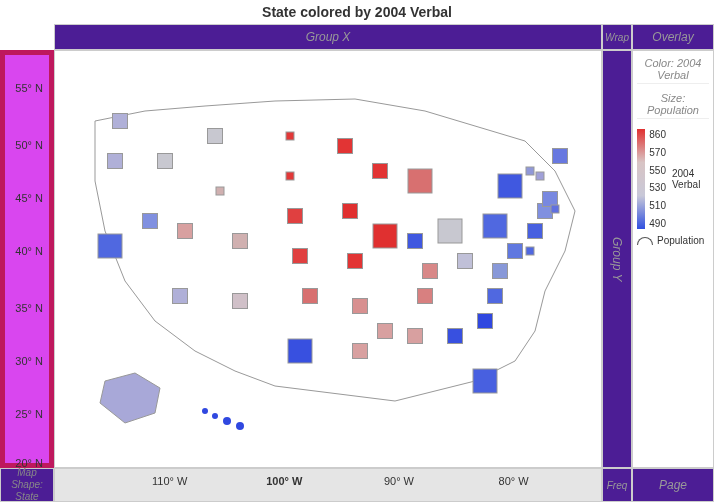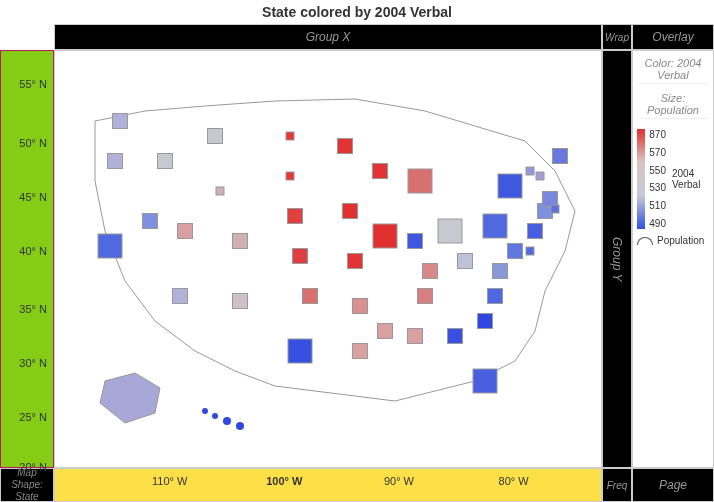--- a/index.html
+++ b/index.html
@@ -1,29 +1,29 @@
 <!DOCTYPE html>
 <html><head>
 <meta charset="utf-8">
 <style>
 *{box-sizing:border-box;margin:0;padding:0}
 body{font-family:Arial,Helvetica,sans-serif;font-size:12px;color:#333;background:#fff;width:714px;height:502px;position:relative}
 .title{text-align:center;font-weight:bold;font-size:14px;padding:4px 0}
 .grid{display:grid;grid-template-columns:54px 548px 30px 82px;grid-template-rows:26px 418px 34px;position:absolute;top:24px;left:0}
-.cell{border:1px solid #ccc;display:flex;align-items:center;justify-content:center;background:#000000}
+.cell{border:1px solid #ccc;display:flex;align-items:center;justify-content:center;background:#4c1d95}
 .drop{color:#999;font-style:italic;font-size:12px}
 .groupx{grid-column:2;grid-row:1}
 .wrap{grid-column:3;grid-row:1;font-size:10px}
 .overlay{grid-column:4;grid-row:1}
-.yaxis{grid-column:1;grid-row:2;border:1px solid #be185d;position:relative;background:#84cc16}
+.yaxis{grid-column:1;grid-row:2;border:5px solid #be185d;position:relative;background:#d946ef}
 .maparea{grid-column:2;grid-row:2;border:1px solid #ccc;position:relative;overflow:hidden}
 .groupy{grid-column:3;grid-row:2;writing-mode:vertical-rl;text-orientation:mixed}
 .legend{grid-column:4;grid-row:2;border:1px solid #ccc;padding:4px;font-size:11px;display:flex;flex-direction:column;gap:6px}
 .mapshape{grid-column:1;grid-row:3;font-size:10px;font-style:italic;color:#888;text-align:center;line-height:1.2}
-.xaxis{grid-column:2;grid-row:3;border:1px solid #ccc;position:relative;background:#fde047}
+.xaxis{grid-column:2;grid-row:3;border:1px solid #ccc;position:relative;background:#e5e5e5}
 .freq{grid-column:3;grid-row:3;font-size:10px}
 .page{grid-column:4;grid-row:3}
 .ytick{position:absolute;right:6px;font-size:11px;transform:translateY(-50%)}
 .xtick{position:absolute;top:6px;font-size:11px;transform:translateX(-50%)}
 .leg-hdr{font-style:italic;color:#888;text-align:center;border-bottom:1px solid #eee;padding:2px 0}
 .gradientbar{width:12px;height:100px;background:linear-gradient(to bottom,#e03030,#d8c4c4,#c8c8d8,#3050e0);display:inline-block}
 .gradwrap{display:flex;align-items:flex-start;gap:4px;margin-top:4px}
 .gradlabels{display:flex;flex-direction:column;justify-content:space-between;height:100px;font-size:10px}
 .gradtitle{font-size:10px;align-self:center;margin-left:2px}
 .popicon{display:flex;align-items:center;gap:4px;font-size:10px;}
@@ -121,21 +121,21 @@
   </div>
 
   <div class="cell groupy drop">Group Y</div>
 
   <div class="legend">
     <div class="leg-hdr">Color: 2004 Verbal</div>
     <div class="leg-hdr">Size: Population</div>
     <div class="gradwrap">
       <div class="gradientbar"></div>
       <div class="gradlabels" id="gradlabels">
-          <div>870</div>
+          <div>860</div>
           <div>570</div>
           <div>550</div>
           <div>530</div>
           <div>510</div>
           <div>490</div>
         </div>
       <div class="gradtitle">2004 Verbal</div>
     </div>
     <div class="popicon">
       <div class="arc"></div>

